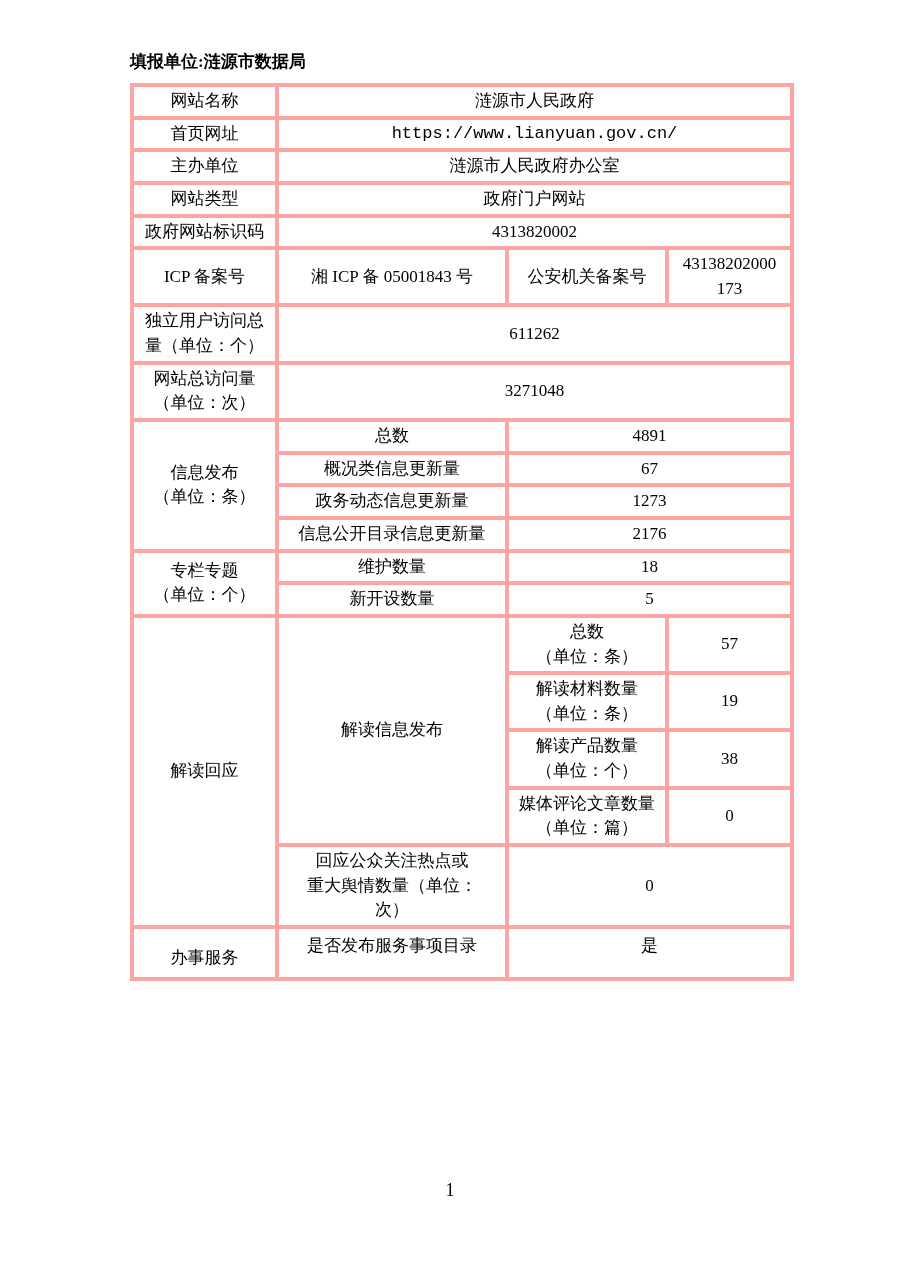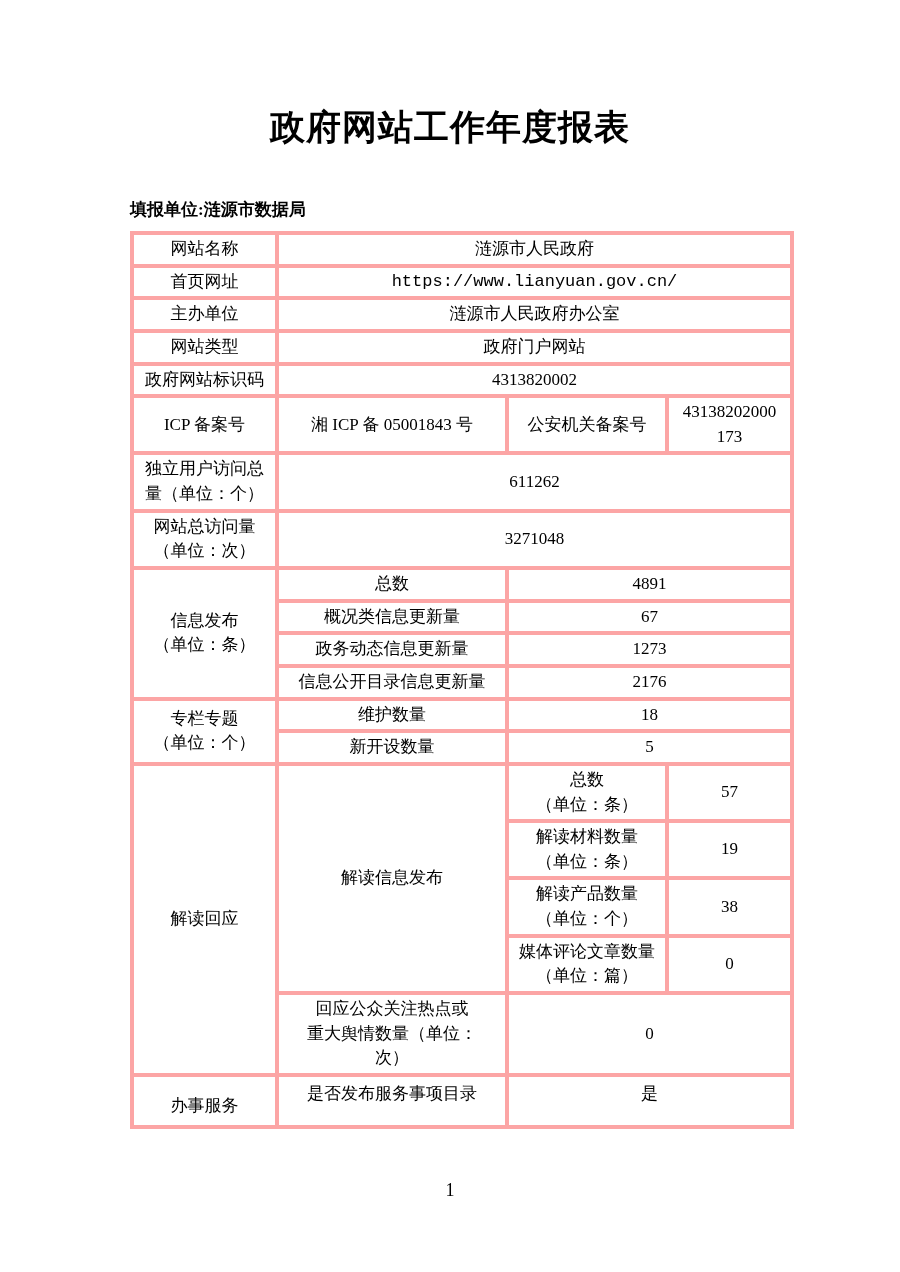--- a/index.html
+++ b/index.html
@@ -79,21 +79,20 @@
     width: 100%;
     text-align: center;
     font-size: 18px;
   }
 </style>
 </head>
 <body>
 
 <div class="page">
 
-  <h1 class="doc-title">政府网站工作年度报表</h1>
 
 
   <div class="reporting-unit">填报单位:涟源市数据局</div>
 
   <table class="report">
     <colgroup>
       <col style="width:145px">
       <col style="width:230px">
       <col style="width:160px">
       <col style="width:125px">

